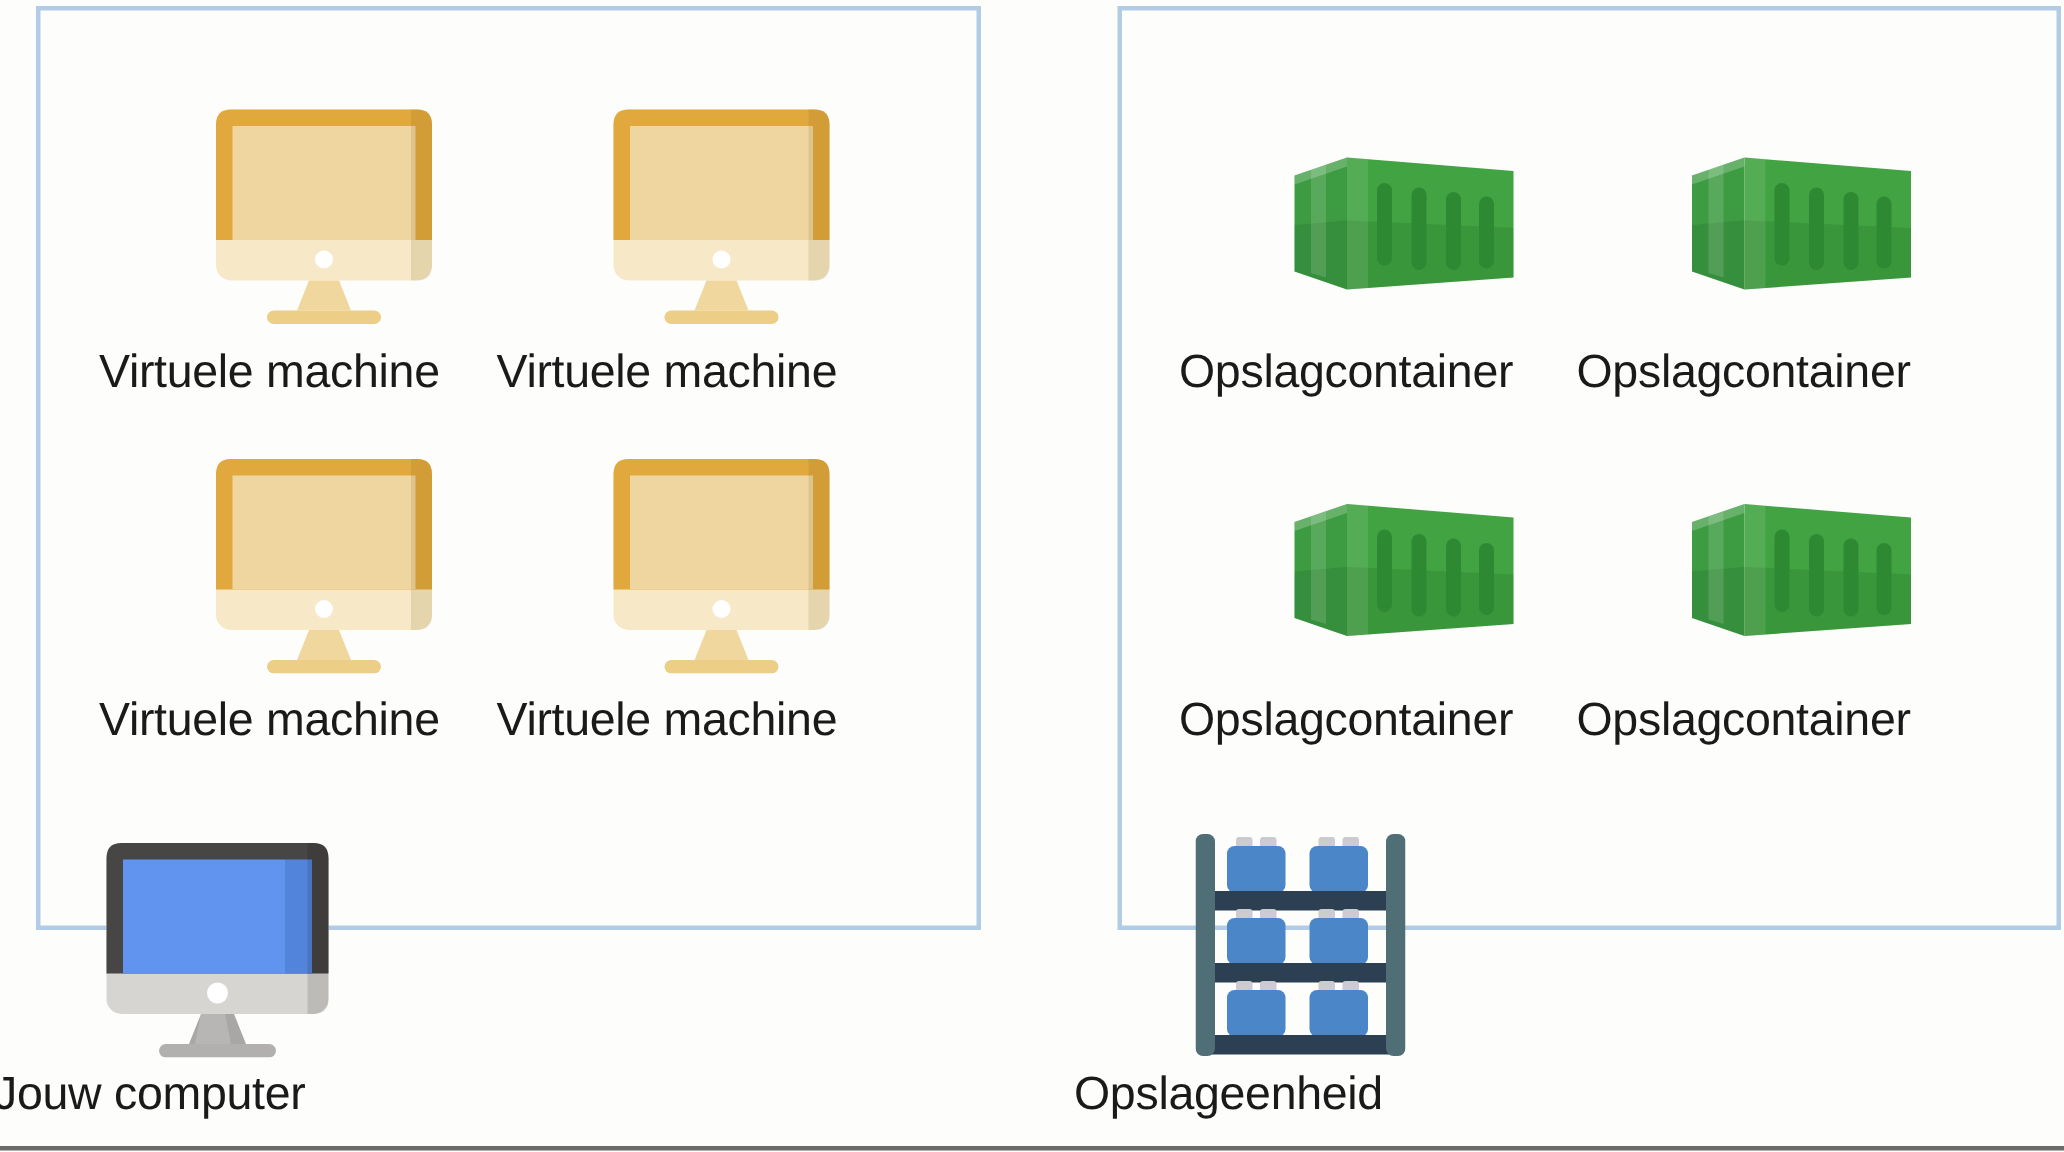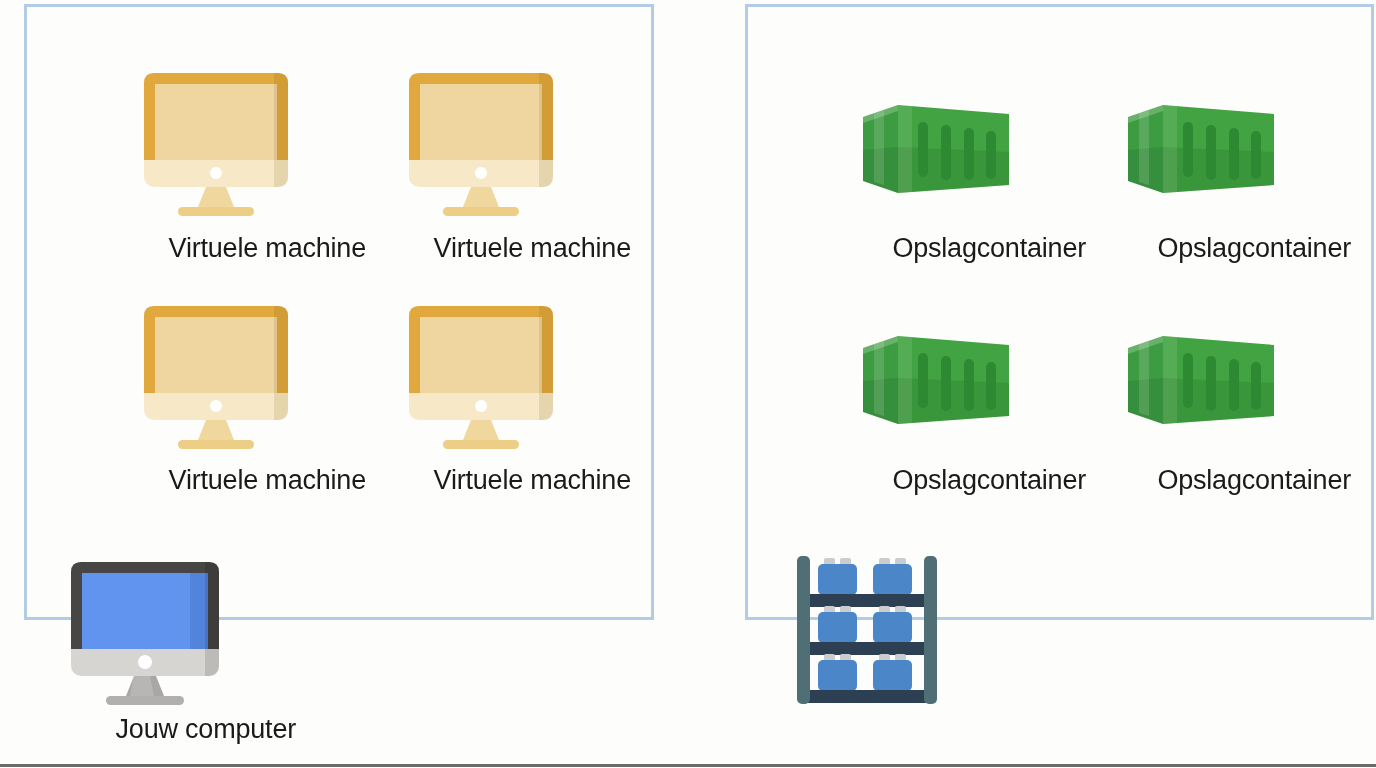--- a/index.html
+++ b/index.html
@@ -18,22 +18,22 @@
     border:3px solid var(--box-border,#b2cce6);
     box-sizing:border-box;
     background:transparent;
   }
   #left-box{left:24px;top:4px;width:630px;height:616px;}
   #right-box{left:745px;top:4px;width:629px;height:616px;}
   .icon{position:absolute;z-index:3;}
   .item-label{
     position:absolute;z-index:3;
     width:300px;
-    text-align:right;
-    font-size:27px;
+    text-align:left;
+    font-size:31px;
     line-height:34px;
     color:var(--label-text,#1a1a1a);
     letter-spacing:-0.2px;
     white-space:nowrap;
   }
   #bottom-edge-line{
     position:absolute;left:0;bottom:1px;width:100%;height:3px;
     background:var(--bottom-line,#4a4a4a);
     opacity:0.82;z-index:1;
   }
@@ -155,15 +155,16 @@
   <div class="item-label" style="left:1051px;top:463px">Opslagcontainer</div>
 
   <svg class="icon" style="left:70px;top:561px" width="150" height="144" viewBox="0 0 150 144">
       <use href="#def-monitor-pc"></use>
     </svg>
   <div class="item-label" style="left:-4px;top:712px">Jouw computer</div>
 
   <svg class="icon" style="left:797px;top:556px" width="140" height="148" viewBox="0 0 140 148">
       <use href="#def-rack"></use>
     </svg>
+  <div class="item-label" style="left:716px;top:712px">Opslageenheid</div>
 
   <div id="bottom-edge-line"></div>
 </div>
 
 </body></html>

